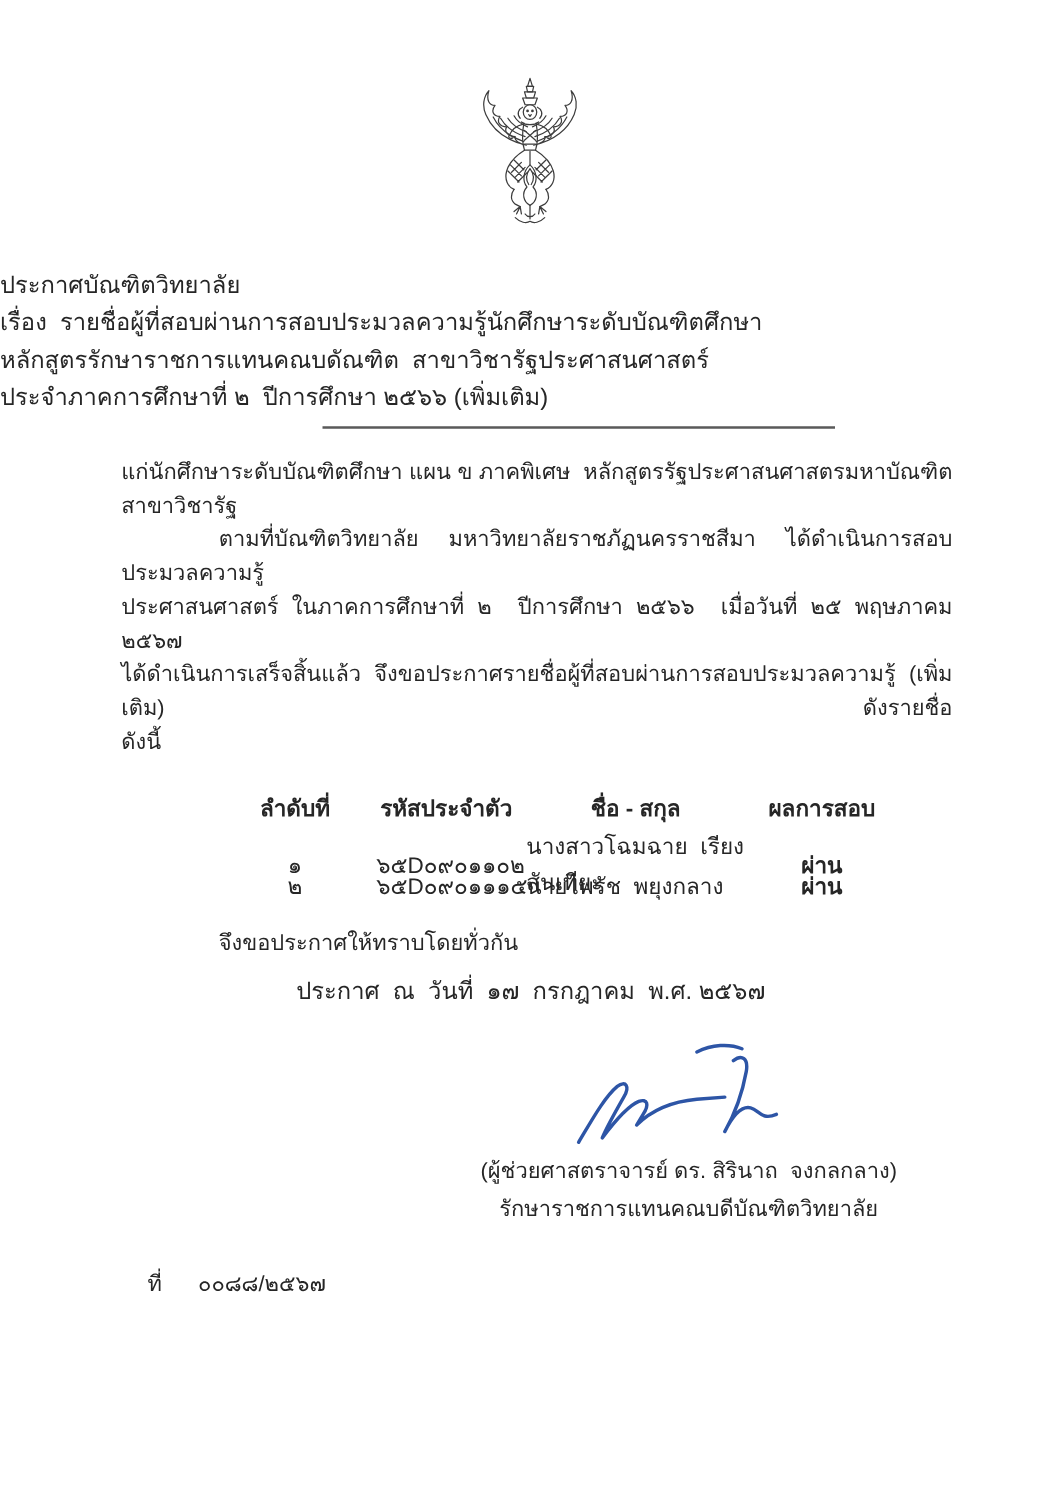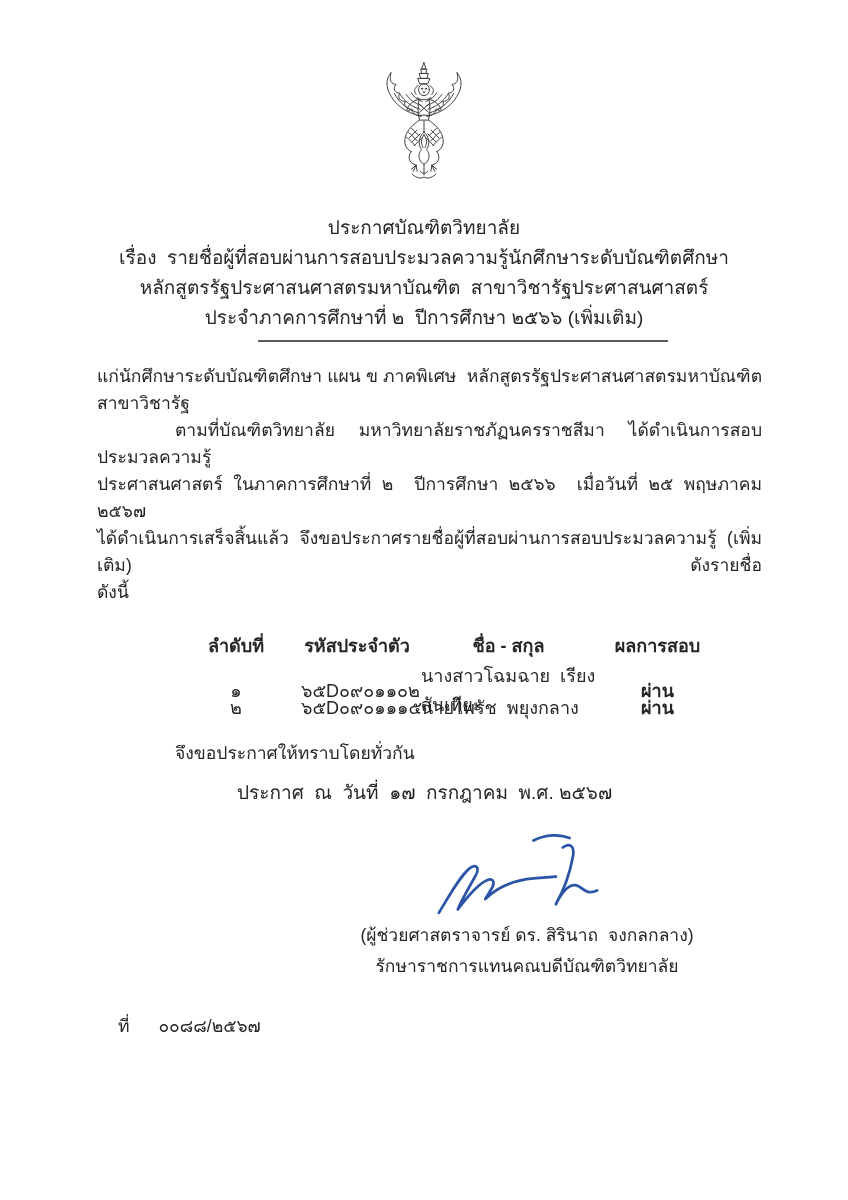--- a/index.html
+++ b/index.html
@@ -16,21 +16,21 @@
   .bind { white-space: pre-wrap; }
 
   .emblem-wrap {
     width: 108px;
     margin: 60px auto 0 auto;
     text-align: center;
   }
 
   .title-block {
     margin-top: 16px;
-    text-align: center;
+    text-align: left;
     font-size: 19px;
     line-height: 30px;
   }
 
   .head-rule {
     width: 410px;
     height: 2px;
     background: #5a5a5a;
     margin-top: 7px;
     margin-left: 258px;
@@ -69,21 +69,21 @@
     margin: 17px 0 0 175px;
     font-size: 17.5px;
     line-height: 27px;
   }
   .date-line {
     margin: 12px 0 0 237px;
     font-size: 19px;
     line-height: 27px;
   }
 
-  .signature-block { margin-top: 26px; }
+  .signature-block { margin-top: 26px; padding-left: 24px; }
   .signature-svg { display: block; margin-left: 428px; }
   .sig-text {
     width: 440px;
     margin-left: 307px;
     text-align: center;
     font-size: 17.5px;
     line-height: 31px;
     margin-top: 2px;
   }
 
@@ -151,21 +151,21 @@
         <path d="M110 212 V234"></path>
         <path d="M102 226 C106 232 114 232 118 226"></path>
         <path d="M86 232 C94 240 104 242 110 238 C116 242 126 240 134 232"></path>
       </g>
     </svg>
   </div>
 
   <div class="title-block">
     <div class="bind">ประกาศบัณฑิตวิทยาลัย</div>
     <div class="bind">เรื่อง  รายชื่อผู้ที่สอบผ่านการสอบประมวลความรู้นักศึกษาระดับบัณฑิตศึกษา</div>
-    <div class="bind">หลักสูตรรัฐประศาสนศาสตรมหาบัณฑิต  สาขาวิชารัฐประศาสนศาสตร์</div>
+    <div class="bind">หลักสูตรรักษาราชการแทนคณบดัณฑิต  สาขาวิชารัฐประศาสนศาสตร์</div>
     <div class="bind">ประจำภาคการศึกษาที่ ๒  ปีการศึกษา ๒๕๖๖ (เพิ่มเติม)</div>
   </div>
 
   <div class="head-rule"></div>
 
   <div class="body-para">
     <div class="p-line bind">แก่นักศึกษาระดับบัณฑิตศึกษา แผน ข ภาคพิเศษ  หลักสูตรรัฐประศาสนศาสตรมหาบัณฑิต  สาขาวิชารัฐ</div>
     <div class="p-line first bind">ตามที่บัณฑิตวิทยาลัย  มหาวิทยาลัยราชภัฏนครราชสีมา  ได้ดำเนินการสอบประมวลความรู้</div>
     <div class="p-line bind">ประศาสนศาสตร์ ในภาคการศึกษาที่ ๒  ปีการศึกษา ๒๕๖๖  เมื่อวันที่ ๒๕ พฤษภาคม ๒๕๖๗</div>
     <div class="p-line bind">ได้ดำเนินการเสร็จสิ้นแล้ว จึงขอประกาศรายชื่อผู้ที่สอบผ่านการสอบประมวลความรู้ (เพิ่มเติม) ดังรายชื่อ</div>

